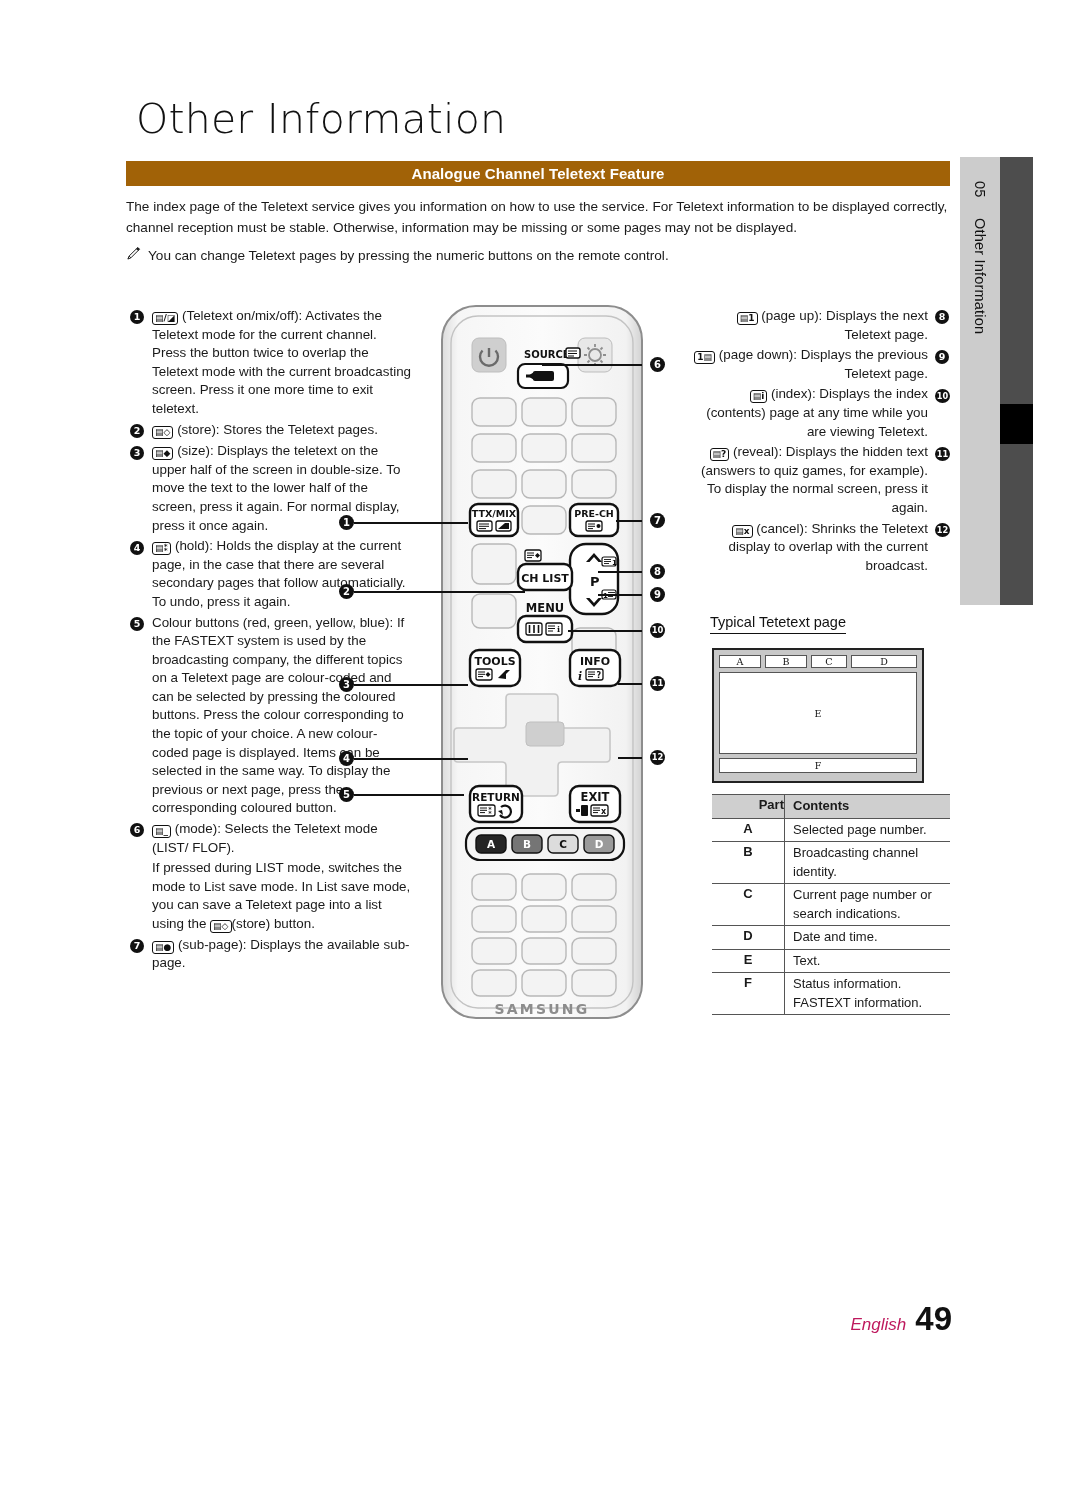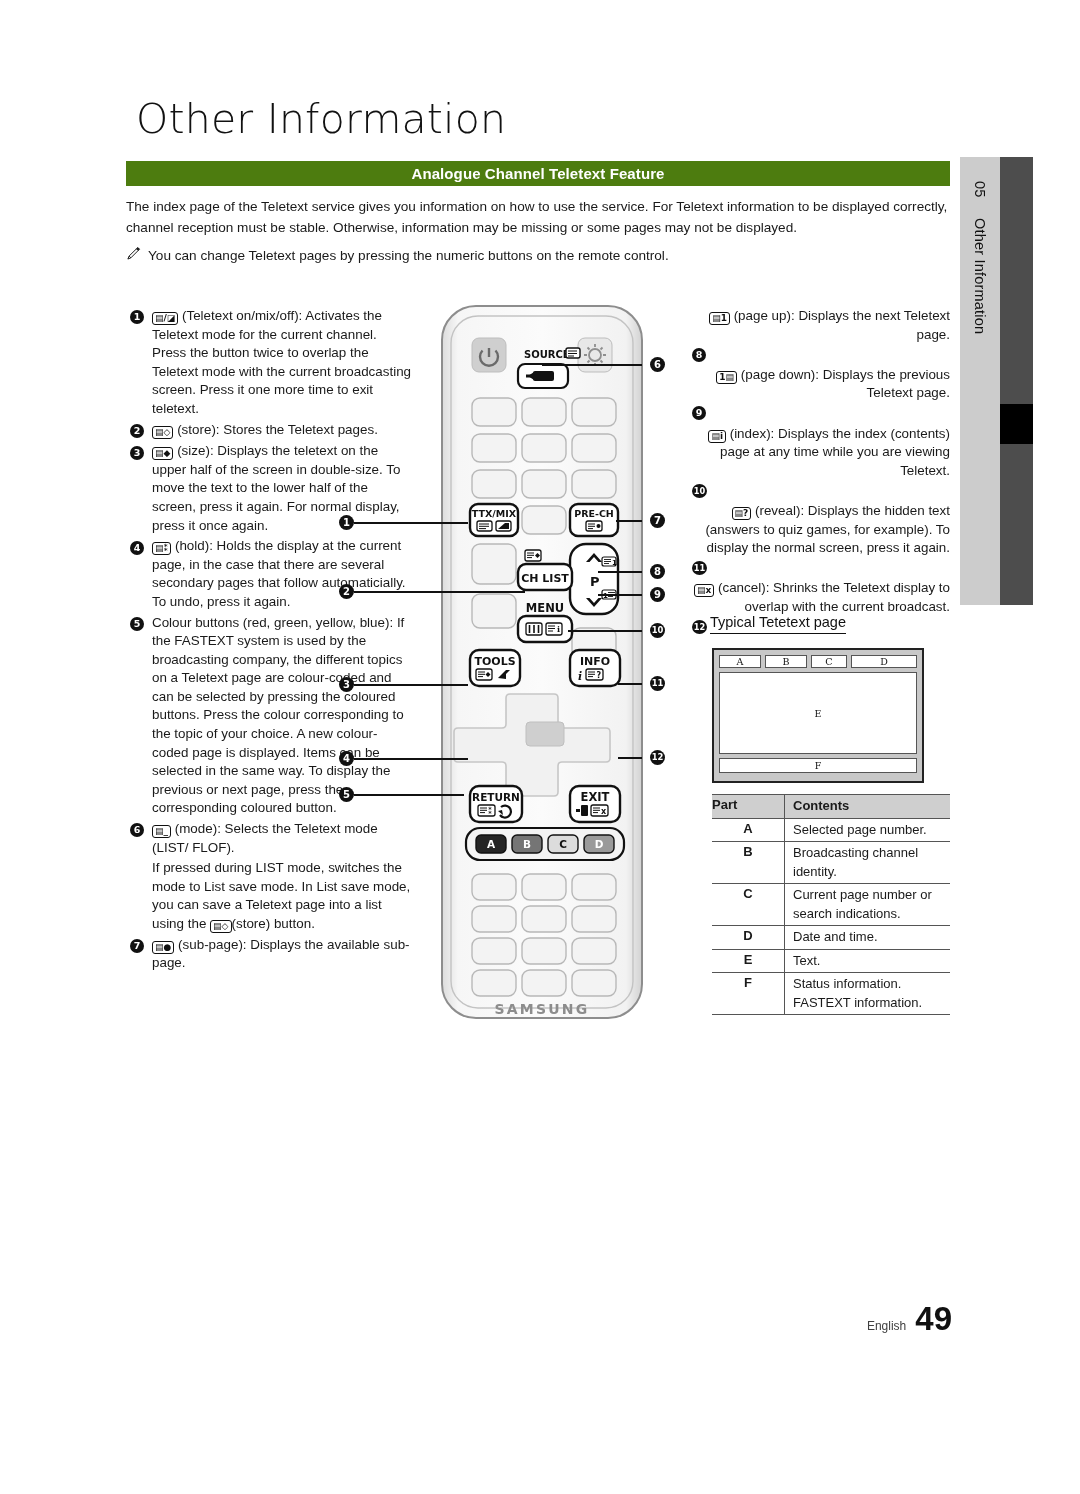--- a/index.html
+++ b/index.html
@@ -16,21 +16,21 @@
   
   .page-title{
     position:absolute;left:136px;top:95px;
     font-size:41px;font-weight:300;letter-spacing:.2px;color:#111;
     font-family:"DejaVu Sans", sans-serif;
   }
 
   
   .section-bar{
     position:absolute;left:126px;top:161px;width:824px;height:25px;
-    background:#4d7c0f;color:#fff;
+    background:#a16207;color:#fff;
     font-size:15px;font-weight:bold;
     display:flex;align-items:center;justify-content:center;
     letter-spacing:.1px;
   }
 
   
   .intro{
     position:absolute;left:126px;top:196px;width:826px;
     font-size:13.6px;line-height:21px;color:#1a1a1a;text-align:left;
   }
@@ -48,21 +48,21 @@
   .col-right{
     position:absolute;left:692px;top:307px;width:258px;
     font-size:13.4px;line-height:18.6px;text-align:right;
   }
 
   .item{display:flex;gap:7px;margin-bottom:2px;}
   .item .bullet{flex:0 0 auto;width:15px;padding-top:1px;}
   .item .txt{flex:1 1 auto;}
   .item.noind{padding-left:22px;}
 
-  .item-r{display:flex;margin-bottom:2px;flex-direction:column;}
+  .item-r{display:flex;gap:7px;margin-bottom:2px;}
   .item-r .txt{flex:1 1 auto;text-align:right;}
   .item-r .bullet{flex:0 0 auto;width:15px;padding-top:1px;text-align:left;}
 
   .num{
     display:inline-block;width:14px;height:14px;border-radius:50%;
     background:#111;color:#fff;font-size:9.5px;font-weight:bold;
     text-align:center;line-height:14px;vertical-align:middle;
     font-family:"DejaVu Sans", sans-serif;
   }
   .num.wide{width:15px;font-size:8.2px;}
@@ -138,31 +138,31 @@
   .pt-table th,.pt-table td{
     border-top:1.4px solid #555;border-bottom:1.4px solid #555;
     padding:2px 0;vertical-align:top;
   }
   .pt-table thead th{background:#cfcfcf;font-weight:bold;}
   .pt-table .c-part{
     width:72px;text-align:center;font-weight:bold;
     border-right:1.4px solid #555;
   }
   .pt-table .c-cont{padding-left:8px;line-height:18.5px;}
-  .pt-table thead .c-part{text-align:left;}
+  .pt-table thead .c-part{text-align:right;}
   .pt-table thead .c-cont{text-align:left;}
 
   
   .footer{
     position:absolute;left:0;top:1300px;width:952px;
     text-align:right;
     display:flex;justify-content:flex-end;align-items:baseline;gap:9px;
     padding-right:0;
   }
-  .footer .lang{font-size:12px;color:#404040;}
+  .footer .lang{font-size:17px;color:#be185d;font-style:italic;}
   .footer .pageno{font-size:33px;font-weight:bold;color:#111;}
 
   .clnum{
     position:absolute;width:15px;height:15px;border-radius:50%;
     background:#111;color:#fff;font-size:10px;font-weight:bold;
     text-align:center;line-height:15px;
     font-family:"DejaVu Sans", sans-serif;
   }
   .clnum.small{font-size:8.4px;}
   .leader{position:absolute;height:1.6px;background:#111;}

